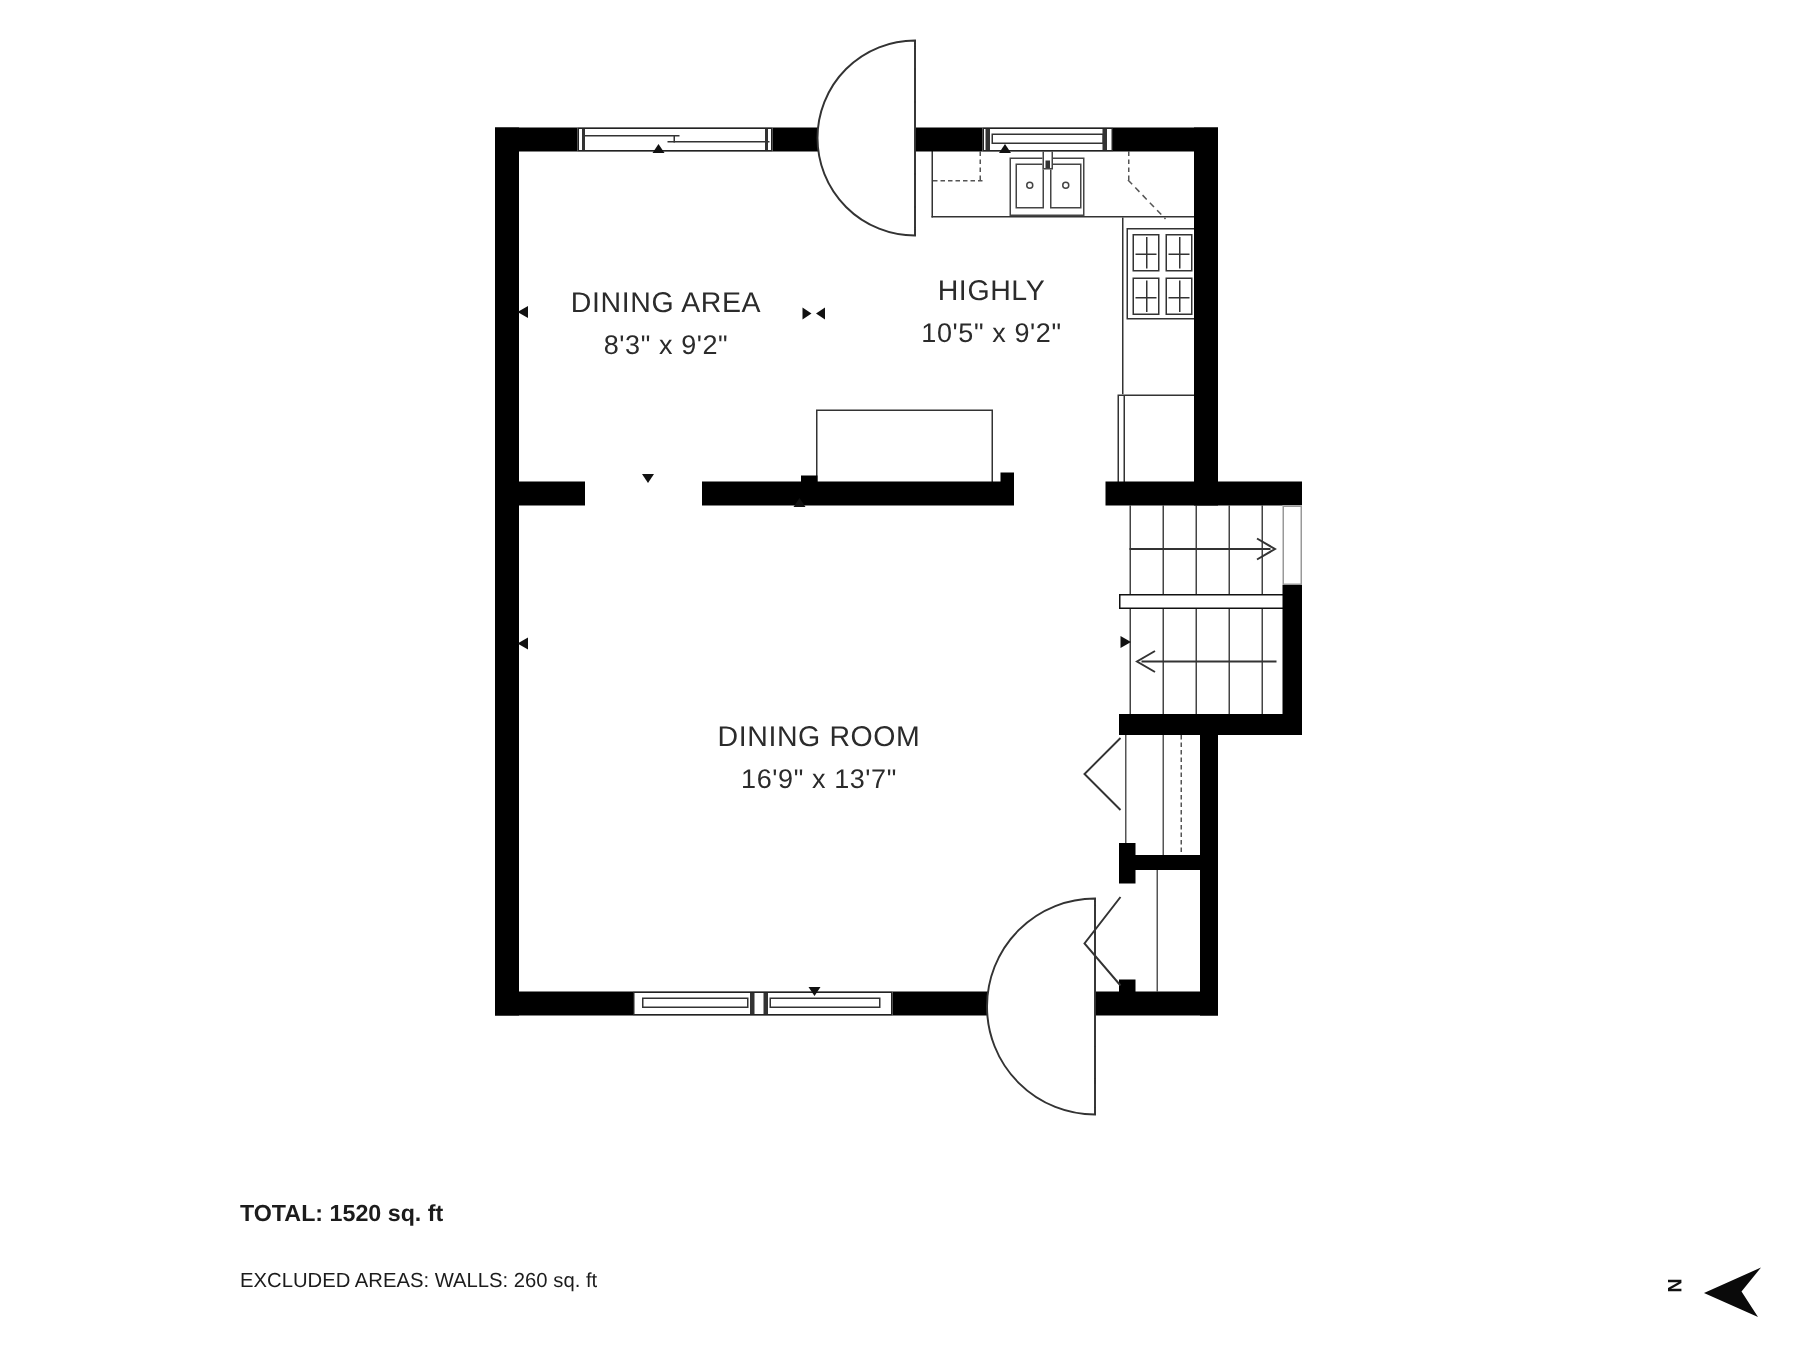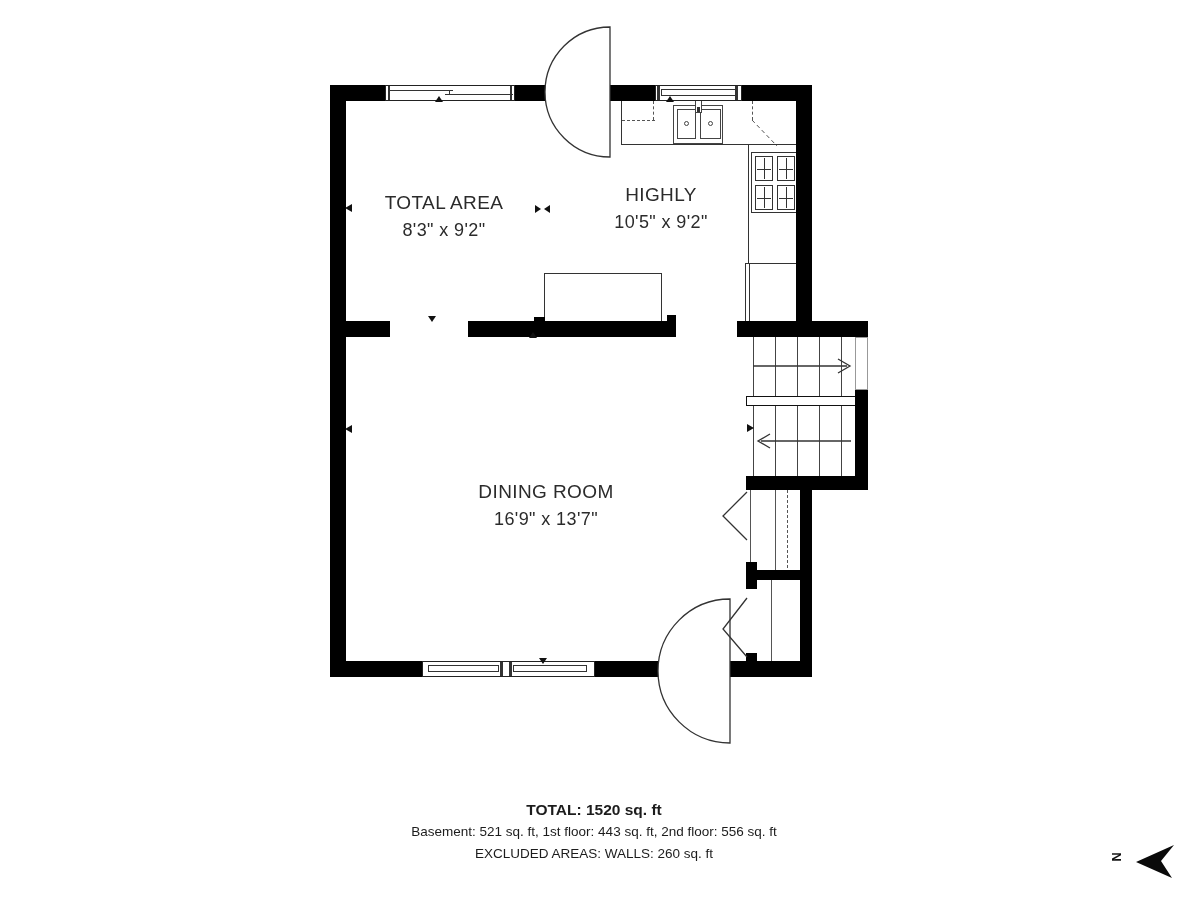--- a/index.html
+++ b/index.html
@@ -21,21 +21,21 @@
   .burner::before{content:"";position:absolute;left:1px;right:1px;top:50%;border-top:1px solid #333;}
   .burner::after{content:"";position:absolute;top:1px;bottom:1px;left:50%;border-left:1px solid #333;}
   .tri{position:absolute;width:0;height:0;}
   .tri-up{border-left:4px solid transparent;border-right:4px solid transparent;border-bottom:6px solid #111;}
   .tri-down{border-left:4px solid transparent;border-right:4px solid transparent;border-top:6px solid #111;}
   .tri-left{border-top:4px solid transparent;border-bottom:4px solid transparent;border-right:7px solid #111;}
   .tri-right{border-top:4px solid transparent;border-bottom:4px solid transparent;border-left:7px solid #111;}
   .lbl{position:absolute;width:220px;text-align:center;color:#2b2b2b;letter-spacing:.4px;line-height:22px;white-space:nowrap;}
   .room-name{font-size:19px;}
   .room-dims{font-size:18px;}
-  .footer{position:absolute;left:144px;width:900px;text-align:center;color:#1c1c1c;white-space:nowrap;}
+  .footer{position:absolute;left:160px;width:900px;color:#1c1c1c;white-space:nowrap;}
   .f-total{font-size:15.5px;font-weight:bold;}
   .f-line{font-size:13.5px;}
   .f-small{font-size:7.5px;letter-spacing:.3px;color:#333;}
   .north-n{position:absolute;left:1108px;top:849px;width:16px;height:16px;font-size:13px;font-weight:600;
     color:#111;transform:rotate(90deg);text-align:center;line-height:16px;}
   svg.overlay{position:absolute;left:0;top:0;width:1200px;height:900px;pointer-events:none;}
 </style>
 </head>
 <body>
 
@@ -145,26 +145,25 @@
   <div class="tri tri-up" style="left:666px;top:96px;"></div>
   <div class="tri tri-down" style="left:539px;top:658px;"></div>
   <div class="tri tri-down" style="left:428px;top:316px;"></div>
   <div class="tri tri-up" style="left:529px;top:332px;"></div>
   <div class="tri tri-left" style="left:345px;top:204px;"></div>
   <div class="tri tri-right" style="left:535px;top:205px;border-left-width:6px;"></div>
   <div class="tri tri-left" style="left:544px;top:205px;border-right-width:6px;"></div>
   <div class="tri tri-left" style="left:345px;top:425px;"></div>
   <div class="tri tri-right" style="left:747px;top:424px;"></div>
 
-  <div class="lbl room-name" style="left:334px;top:192px;">TOTAL AREA</div>
+  <div class="lbl room-name" style="left:334px;top:192px;">DINING AREA</div>
   <div class="lbl room-dims" style="left:334px;top:219px;">8'3" x 9'2"</div>
   <div class="lbl room-name" style="left:551px;top:184px;">HIGHLY</div>
   <div class="lbl room-dims" style="left:551px;top:211px;">10'5" x 9'2"</div>
   <div class="lbl room-name" style="left:436px;top:481px;">DINING ROOM</div>
   <div class="lbl room-dims" style="left:436px;top:508px;">16'9" x 13'7"</div>
 
   <div class="footer f-total" style="top:801px;">TOTAL: 1520 sq. ft</div>
-  <div class="footer f-line" style="top:824px;">Basement: 521 sq. ft, 1st floor: 443 sq. ft, 2nd floor: 556 sq. ft</div>
   <div class="footer f-line" style="top:846px;">EXCLUDED AREAS: WALLS: 260 sq. ft</div>
 
   <div class="north-n">N</div>
 
 </div>
 
 </body></html>

